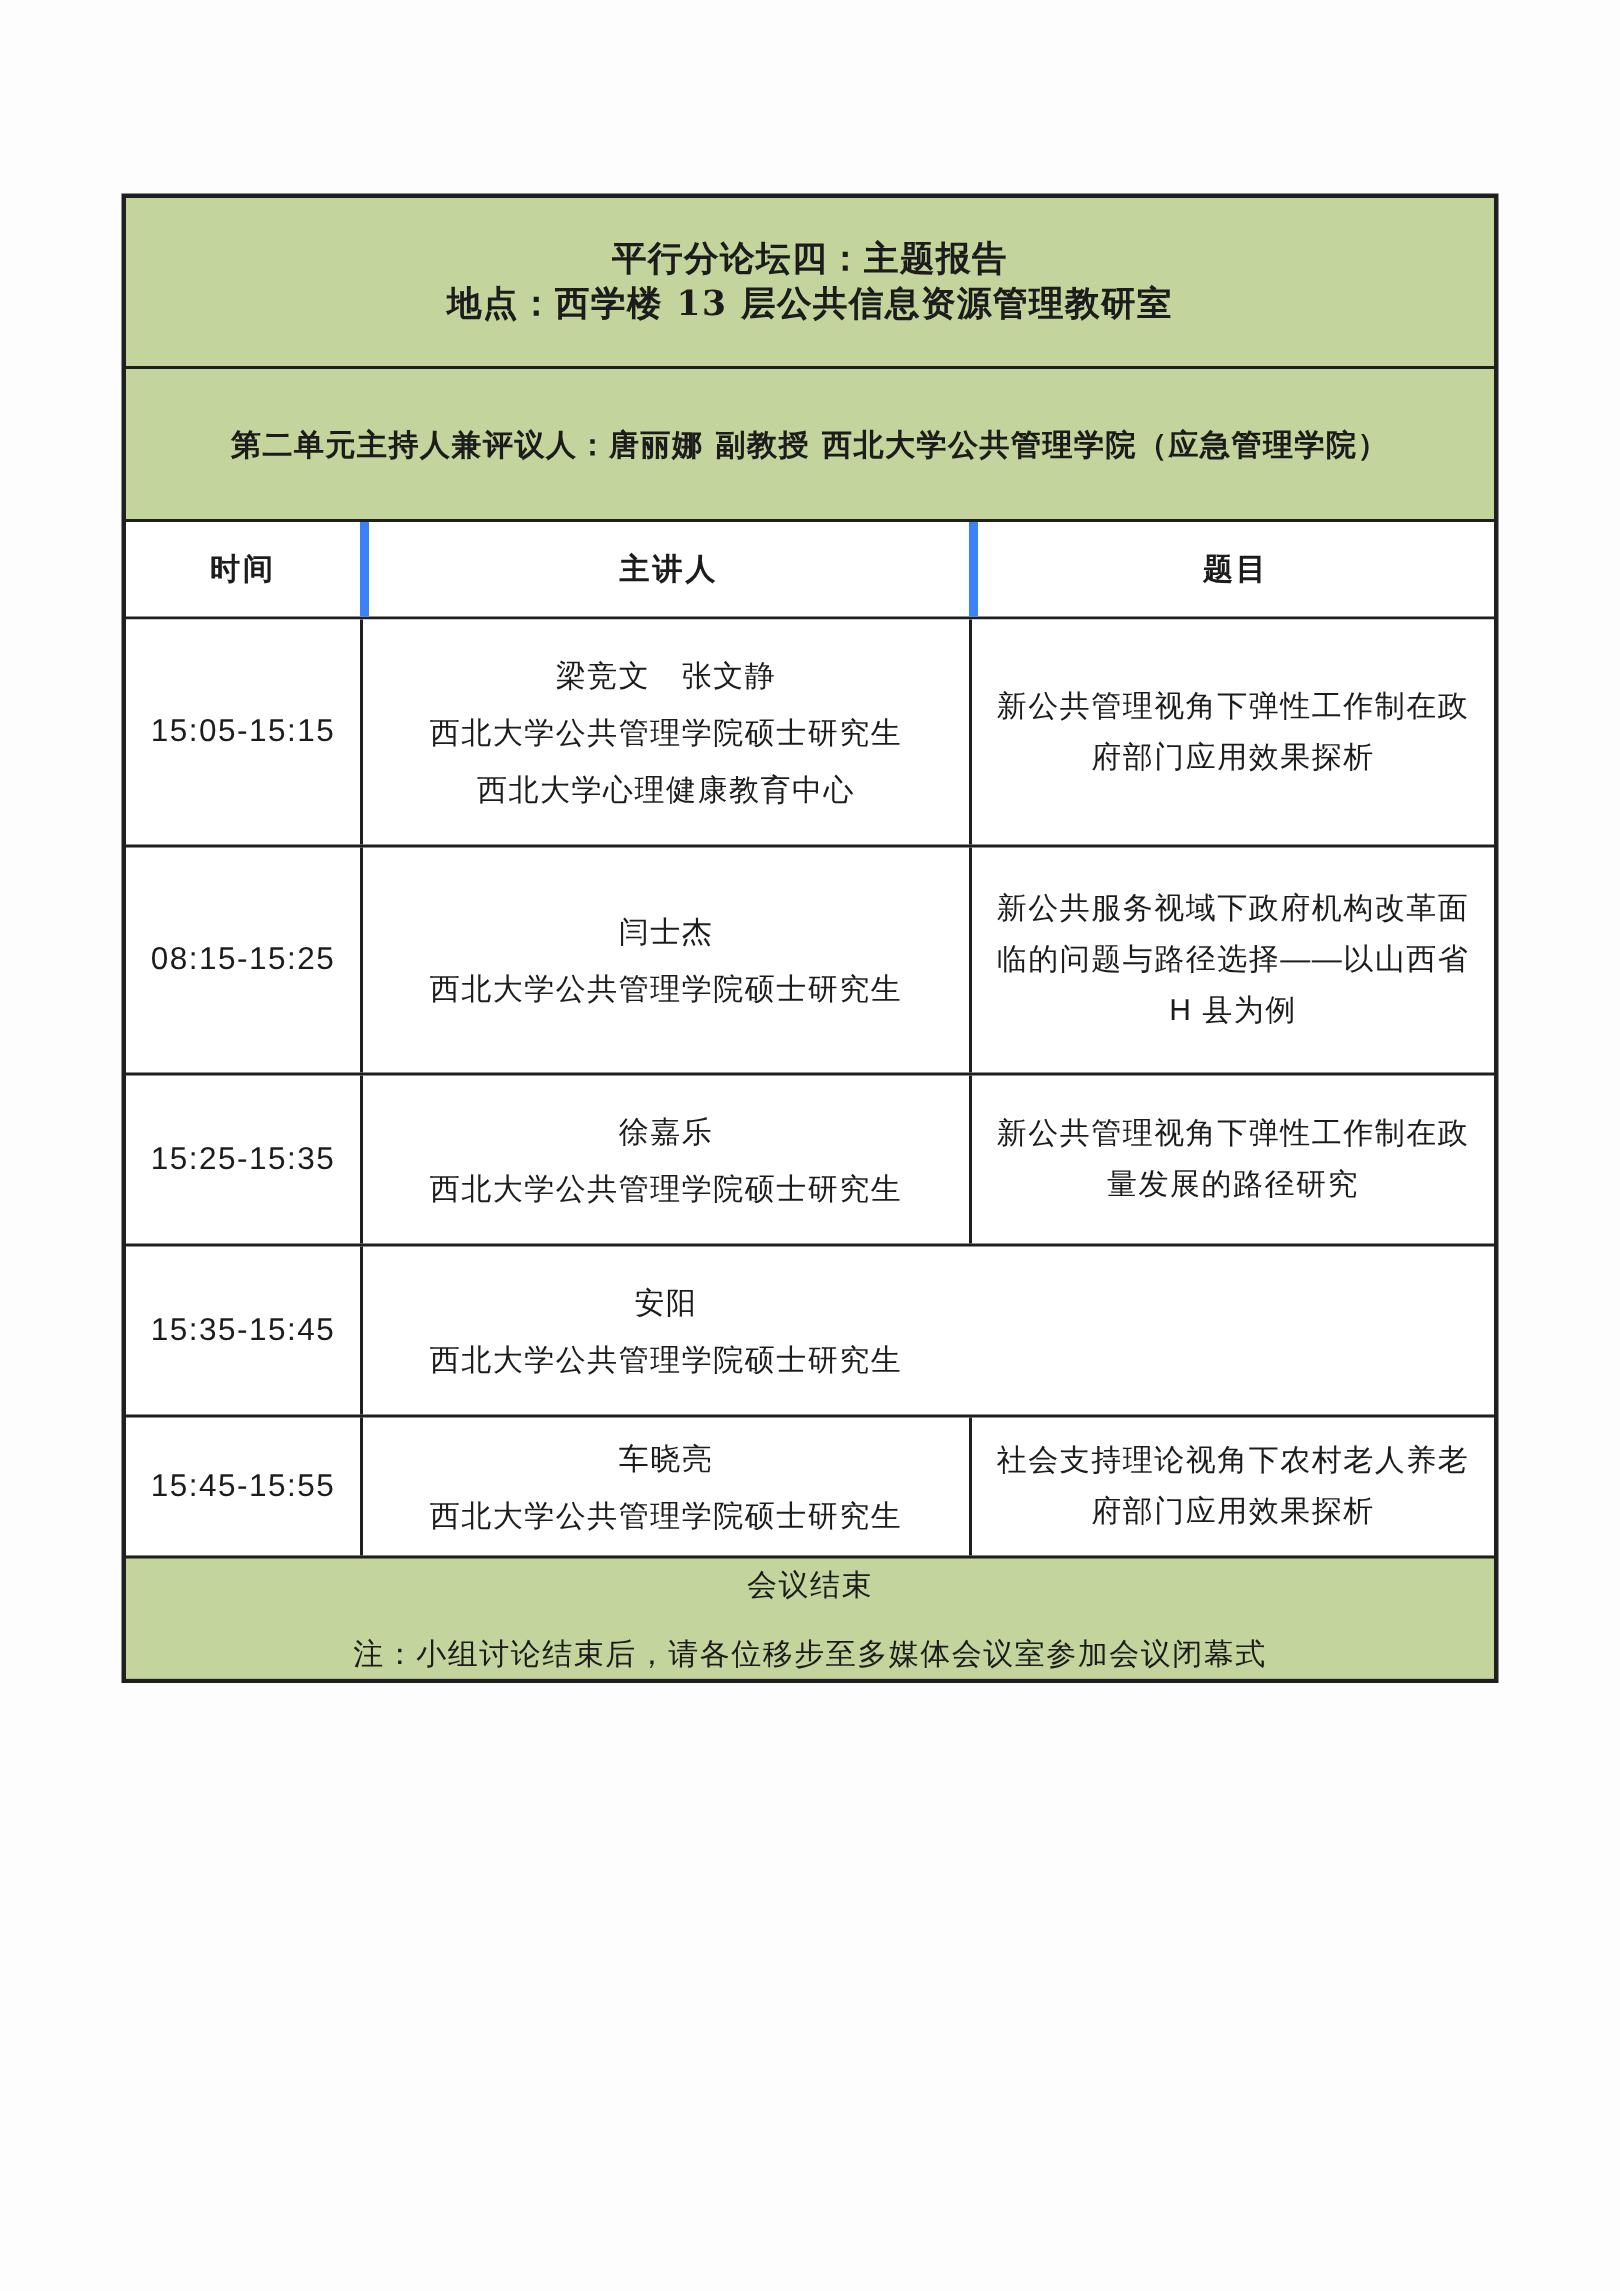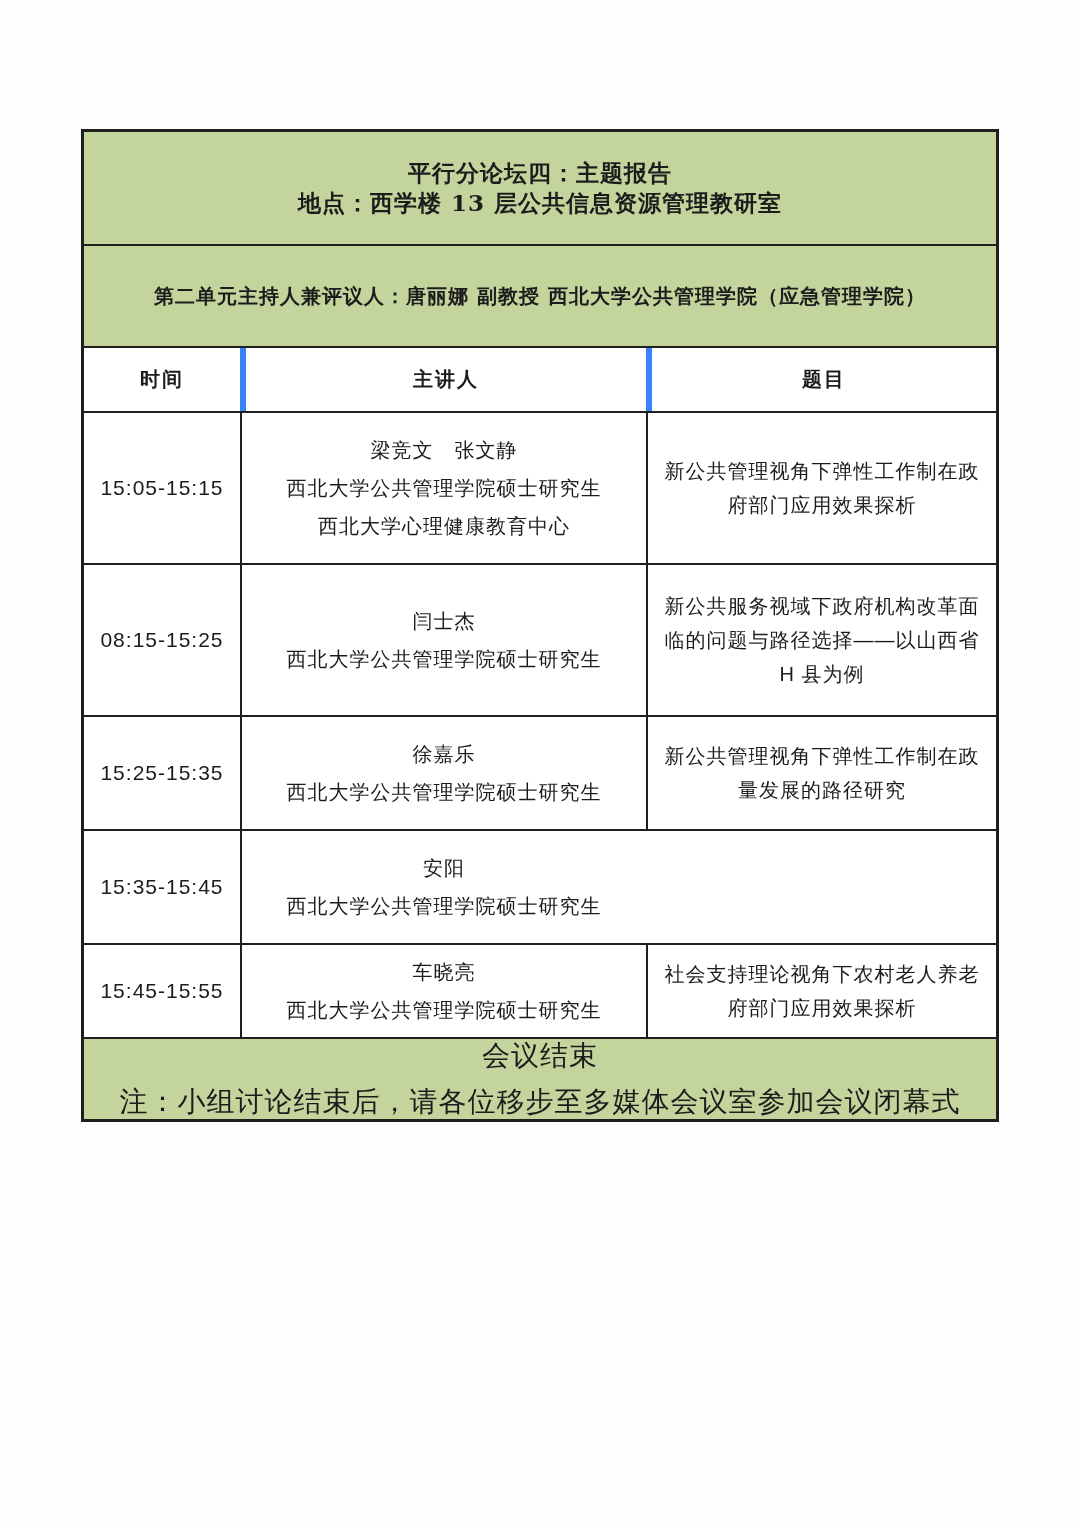--- a/index.html
+++ b/index.html
@@ -118,21 +118,21 @@
   .merged-cell {
     font-size: 20px;
     letter-spacing: 1px;
     font-family: "DejaVu Serif", "Liberation Serif", serif;
   }
   .footer-block {
     min-height: 80px;
     gap: 18px;
   }
   .footer-block .footer-line {
-    font-size: 28px;
+    font-size: 20px;
     letter-spacing: 1px;
     line-height: 28px;
     font-weight: 400;
     font-family: "DejaVu Serif", "Liberation Serif", serif;
   }
 </style>
 </head>
 <body>
 
 <div class="page">

